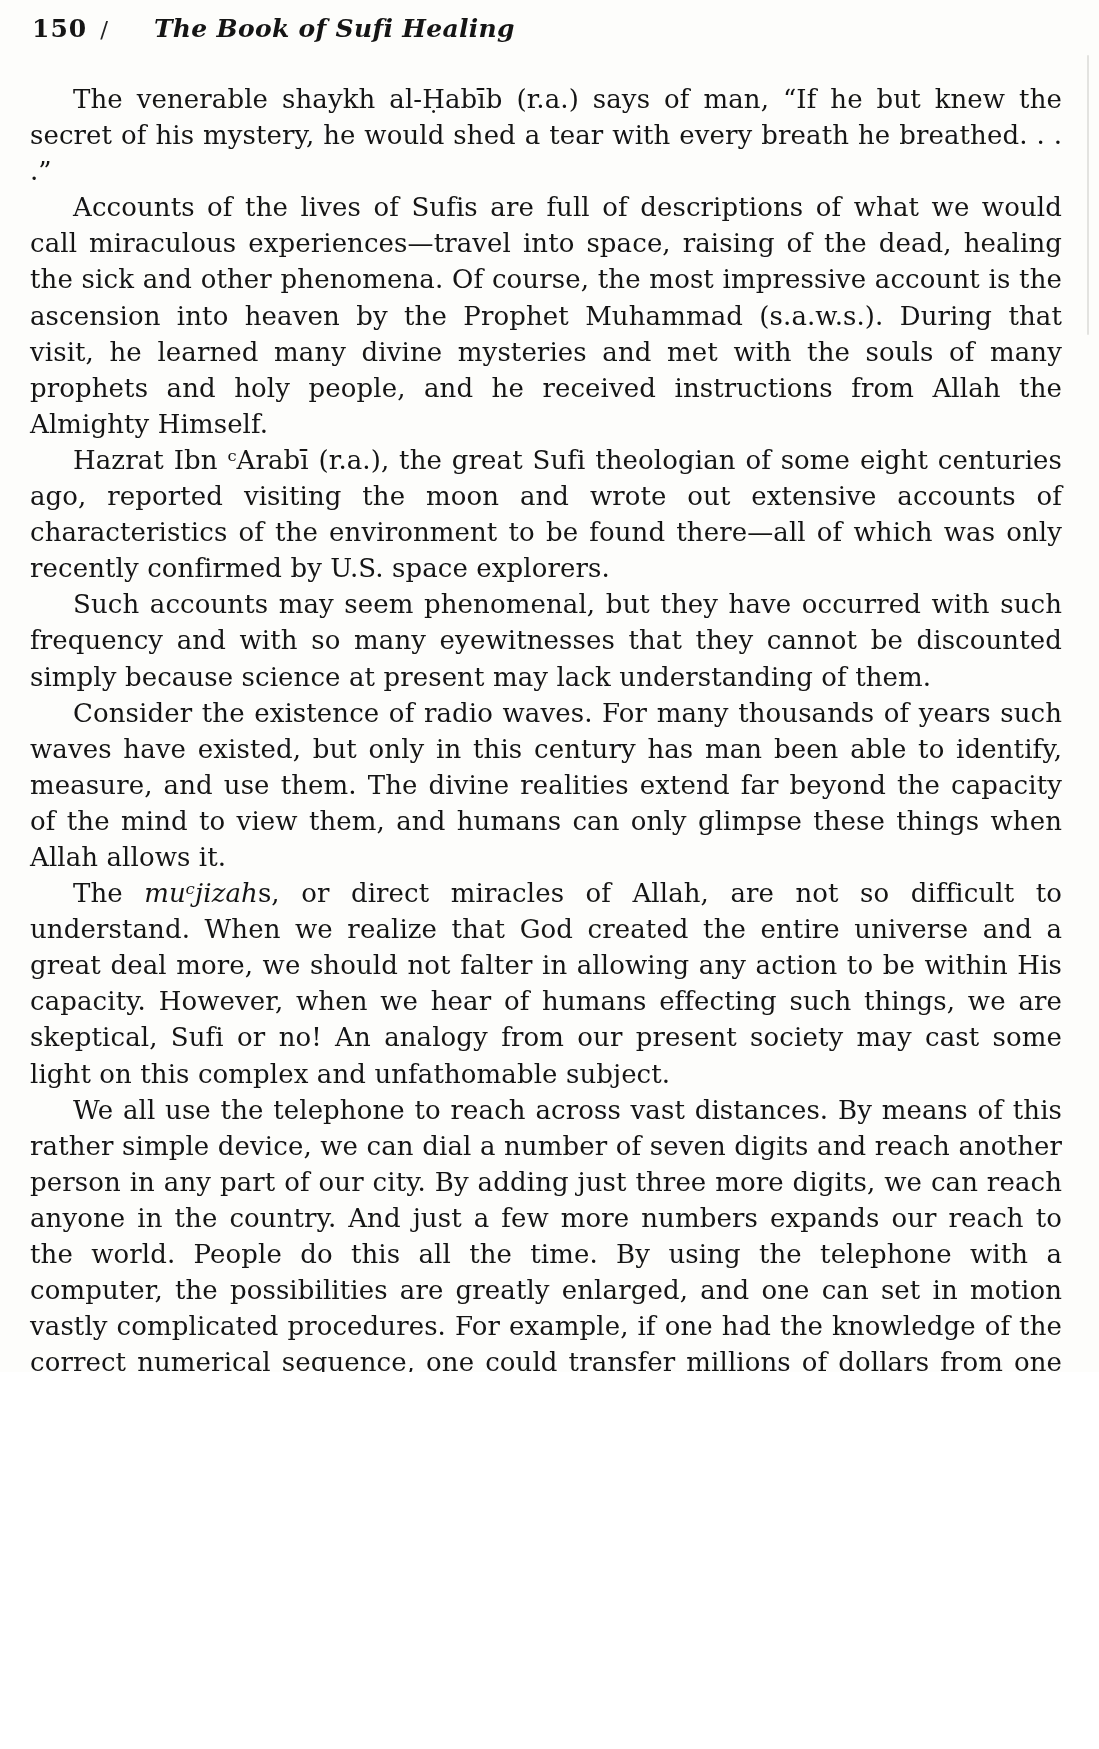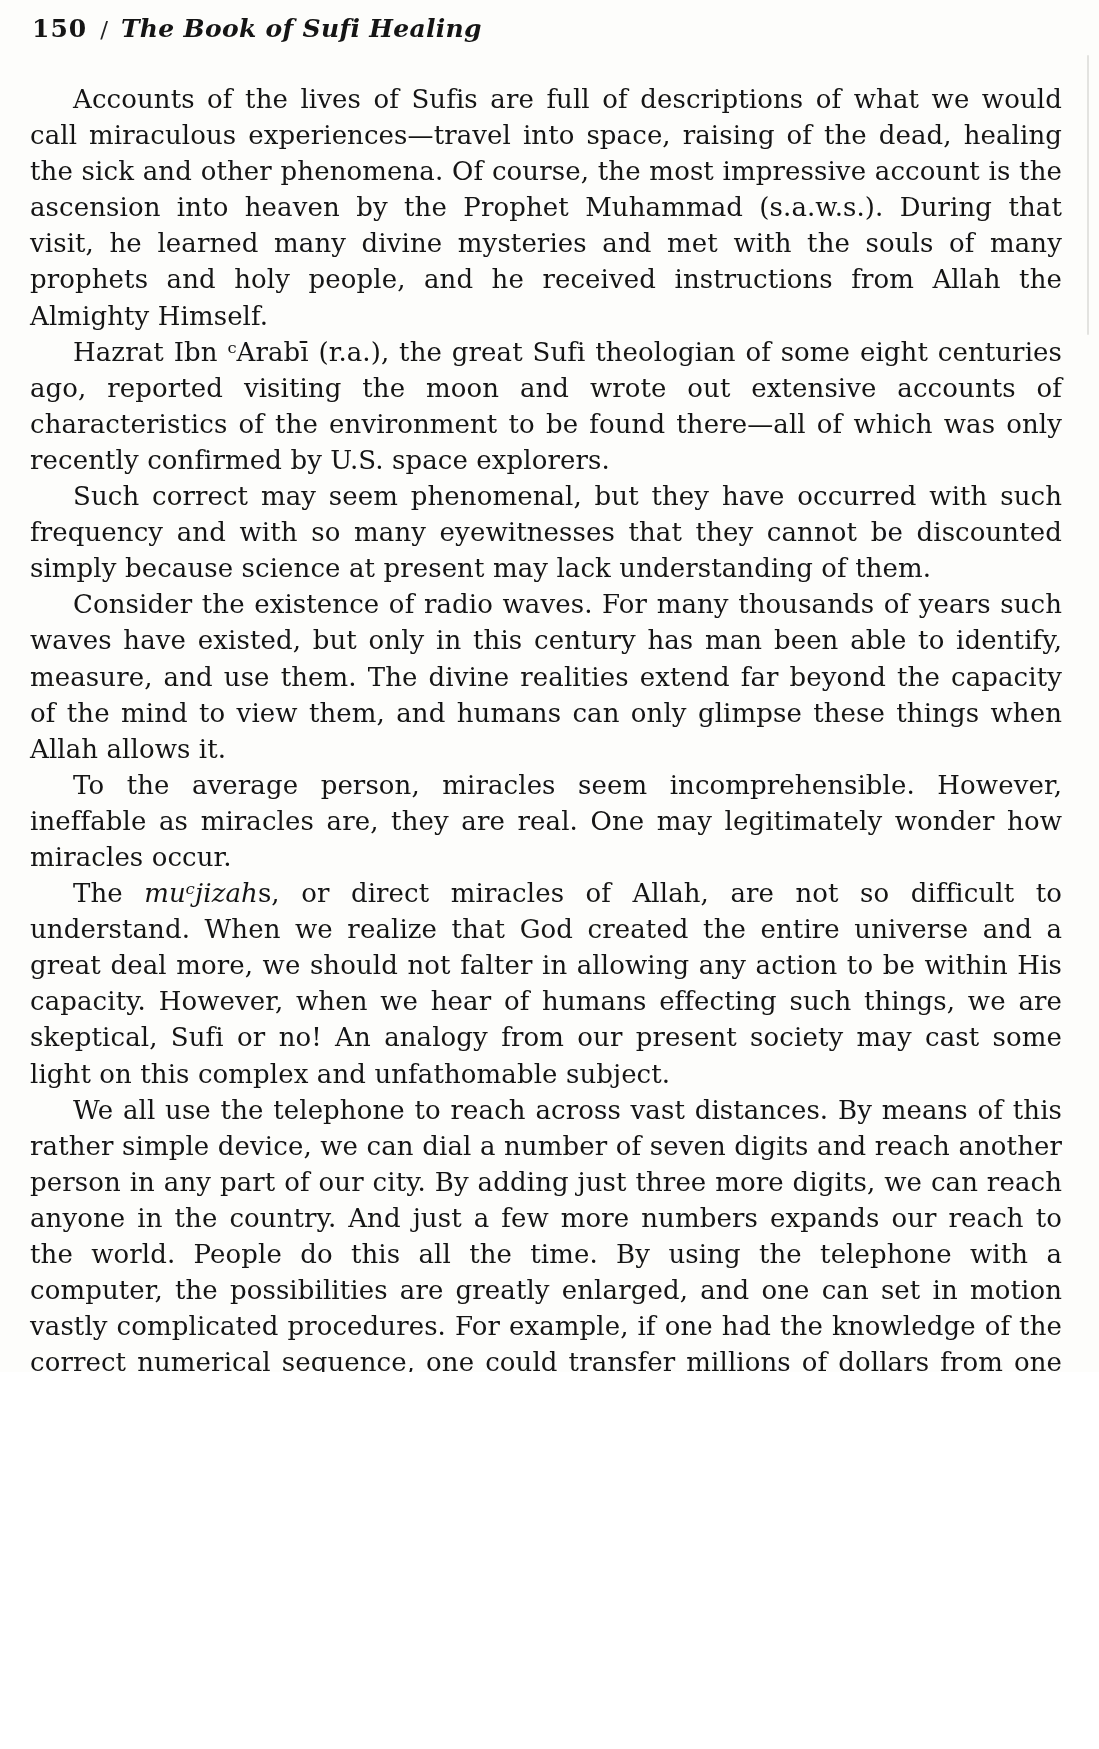--- a/index.html
+++ b/index.html
@@ -32,20 +32,21 @@
     font-size: 23px;
     font-weight: 400;
     margin: 0 13px 0 13px;
     color: #222;
   }
   .book-title {
     font-weight: 700;
     font-style: italic;
     font-size: 25px;
     letter-spacing: 0.3px;
+    margin-left: 33px;
   }
   .text-body {
     margin-top: 38px;
     width: 1032px;
     font-size: 26px;
     line-height: 36.1px;
     text-align: justify;
     letter-spacing: 0.1px;
   }
   p.para {
@@ -70,24 +71,24 @@
 
 <div class="page">
 
   <div class="running-head">
     <span class="page-number">150</span>
     <span class="head-separator">/</span>
     <span class="book-title">The Book of Sufi Healing</span>
   </div>
 
   <div class="text-body">
+      <p class="para indent"><span>The venerable shaykh al-Ḥabīb (r.a.) says of man, “If he but knew the secret of his mystery, he would shed a tear with every breath he breathed. . . .”</span></p>
       <p class="para indent"><span>Accounts of the lives of Sufis are full of descriptions of what we would call miraculous experiences—travel into space, raising of the dead, healing the sick and other phenomena. Of course, the most impressive account is the ascension into heaven by the Prophet Muhammad (s.a.w.s.). During that visit, he learned many divine mysteries and met with the souls of many prophets and holy people, and he received instructions from Allah the Almighty Himself.</span></p>
       <p class="para indent"><span>Hazrat Ibn ᶜArabī (r.a.), the great Sufi theologian of some eight centuries ago, reported visiting the moon and wrote out extensive accounts of characteristics of the environment to be found there—all of which was only recently confirmed by U.S. space explorers.</span></p>
-      <p class="para indent"><span>Such correct may seem phenomenal, but they have occurred with such frequency and with so many eyewitnesses that they cannot be discounted simply because science at present may lack understanding of them.</span></p>
+      <p class="para indent"><span>Such accounts may seem phenomenal, but they have occurred with such frequency and with so many eyewitnesses that they cannot be discounted simply because science at present may lack understanding of them.</span></p>
       <p class="para indent"><span>Consider the existence of radio waves. For many thousands of years such waves have existed, but only in this century has man been able to identify, measure, and use them. The divine realities extend far beyond the capacity of the mind to view them, and humans can only glimpse these things when Allah allows it.</span></p>
-      <p class="para indent"><span>To the average person, miracles seem incomprehensible. However, ineffable as miracles are, they are real. One may legitimately wonder how miracles occur.</span></p>
       <p class="para indent"><span>The </span><i>muᶜjizah</i><span>s, or direct miracles of Allah, are not so difficult to understand. When we realize that God created the entire universe and a great deal more, we should not falter in allowing any action to be within His capacity. However, when we hear of humans effecting such things, we are skeptical, Sufi or no! An analogy from our present society may cast some light on this complex and unfathomable subject.</span></p>
       <p class="para indent"><span>We all use the telephone to reach across vast distances. By means of this rather simple device, we can dial a number of seven digits and reach another person in any part of our city. By adding just three more digits, we can reach anyone in the country. And just a few more numbers expands our reach to the world. People do this all the time. By using the telephone with a computer, the possibilities are greatly enlarged, and one can set in motion vastly complicated procedures. For example, if one had the knowledge of the correct numerical sequence, one could transfer millions of dollars from one bank account to another, even accounts thousands of miles away. Yet, if you presented the same fifteen-digit number to a person who did not</span></p>
     </div>
 
   <div class="scan-artifact"></div>
 
 </div>
 
 </body></html>

